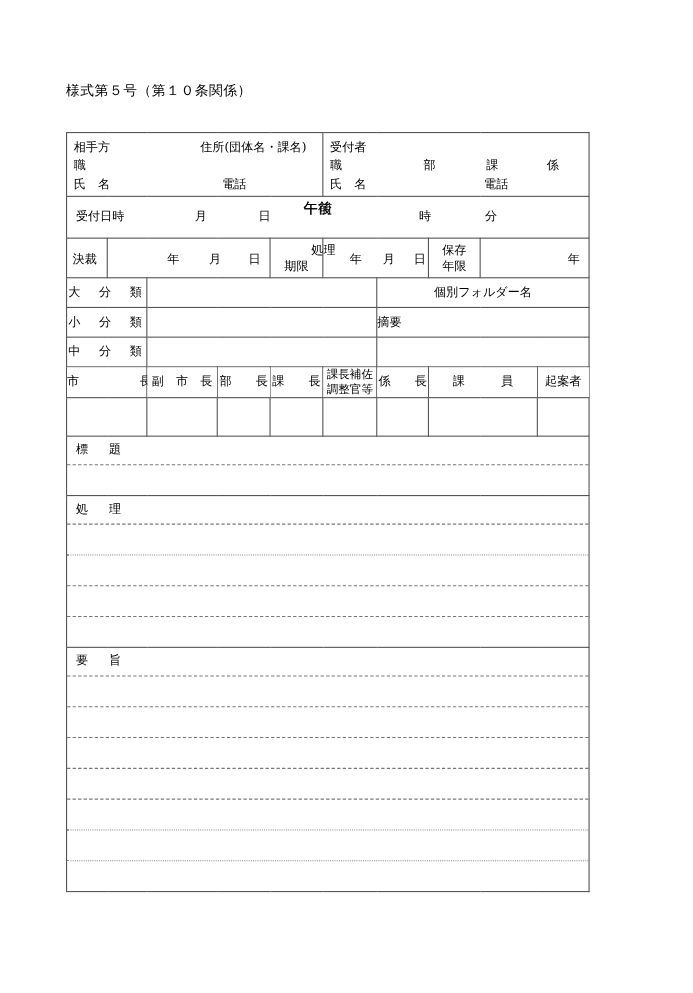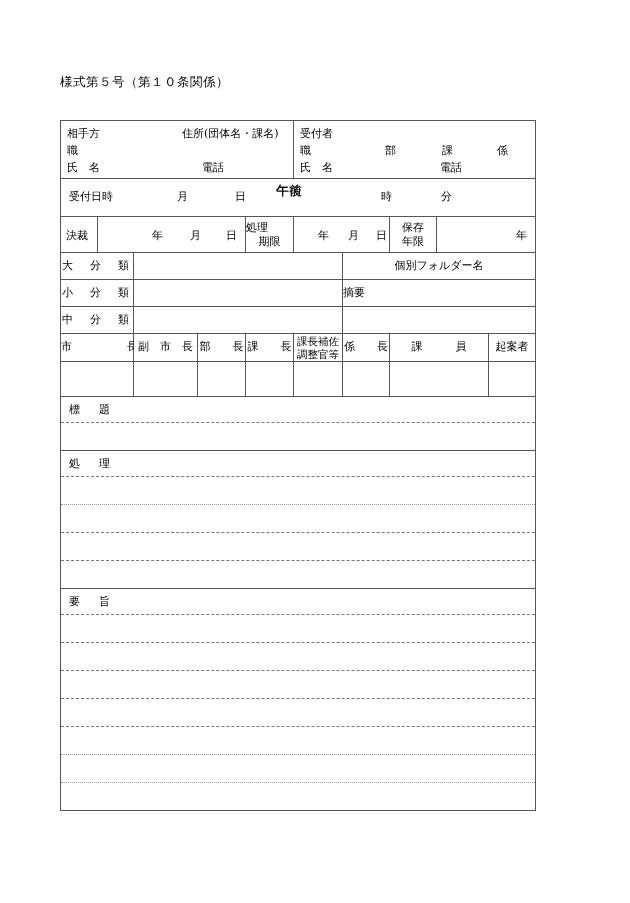--- a/index.html
+++ b/index.html
@@ -193,21 +193,21 @@
       </td>
       <td colspan="3">
         <div class="dec">
           <span style="left:54px;top:11px;">年</span>
           <span style="left:92px;top:11px;">月</span>
           <span style="left:128px;top:11px;">日</span>
         </div>
       </td>
       <td>
         <div class="dec" style="text-align:center;">
-          <span class="lbl2" style="left:0;right:0;top:4px;text-align:left;width:100%;">処理</span>
+          <span class="lbl2" style="left:12px;right:0;top:4px;text-align:right;width:100%;">処理</span>
           <span class="lbl2" style="left:0;right:0;top:18px;text-align:center;width:100%;">期限</span>
         </div>
       </td>
       <td colspan="2">
         <div class="dec">
           <span style="left:24px;top:11px;">年</span>
           <span style="left:54px;top:11px;">月</span>
           <span style="left:82px;top:11px;">日</span>
         </div>
       </td>

